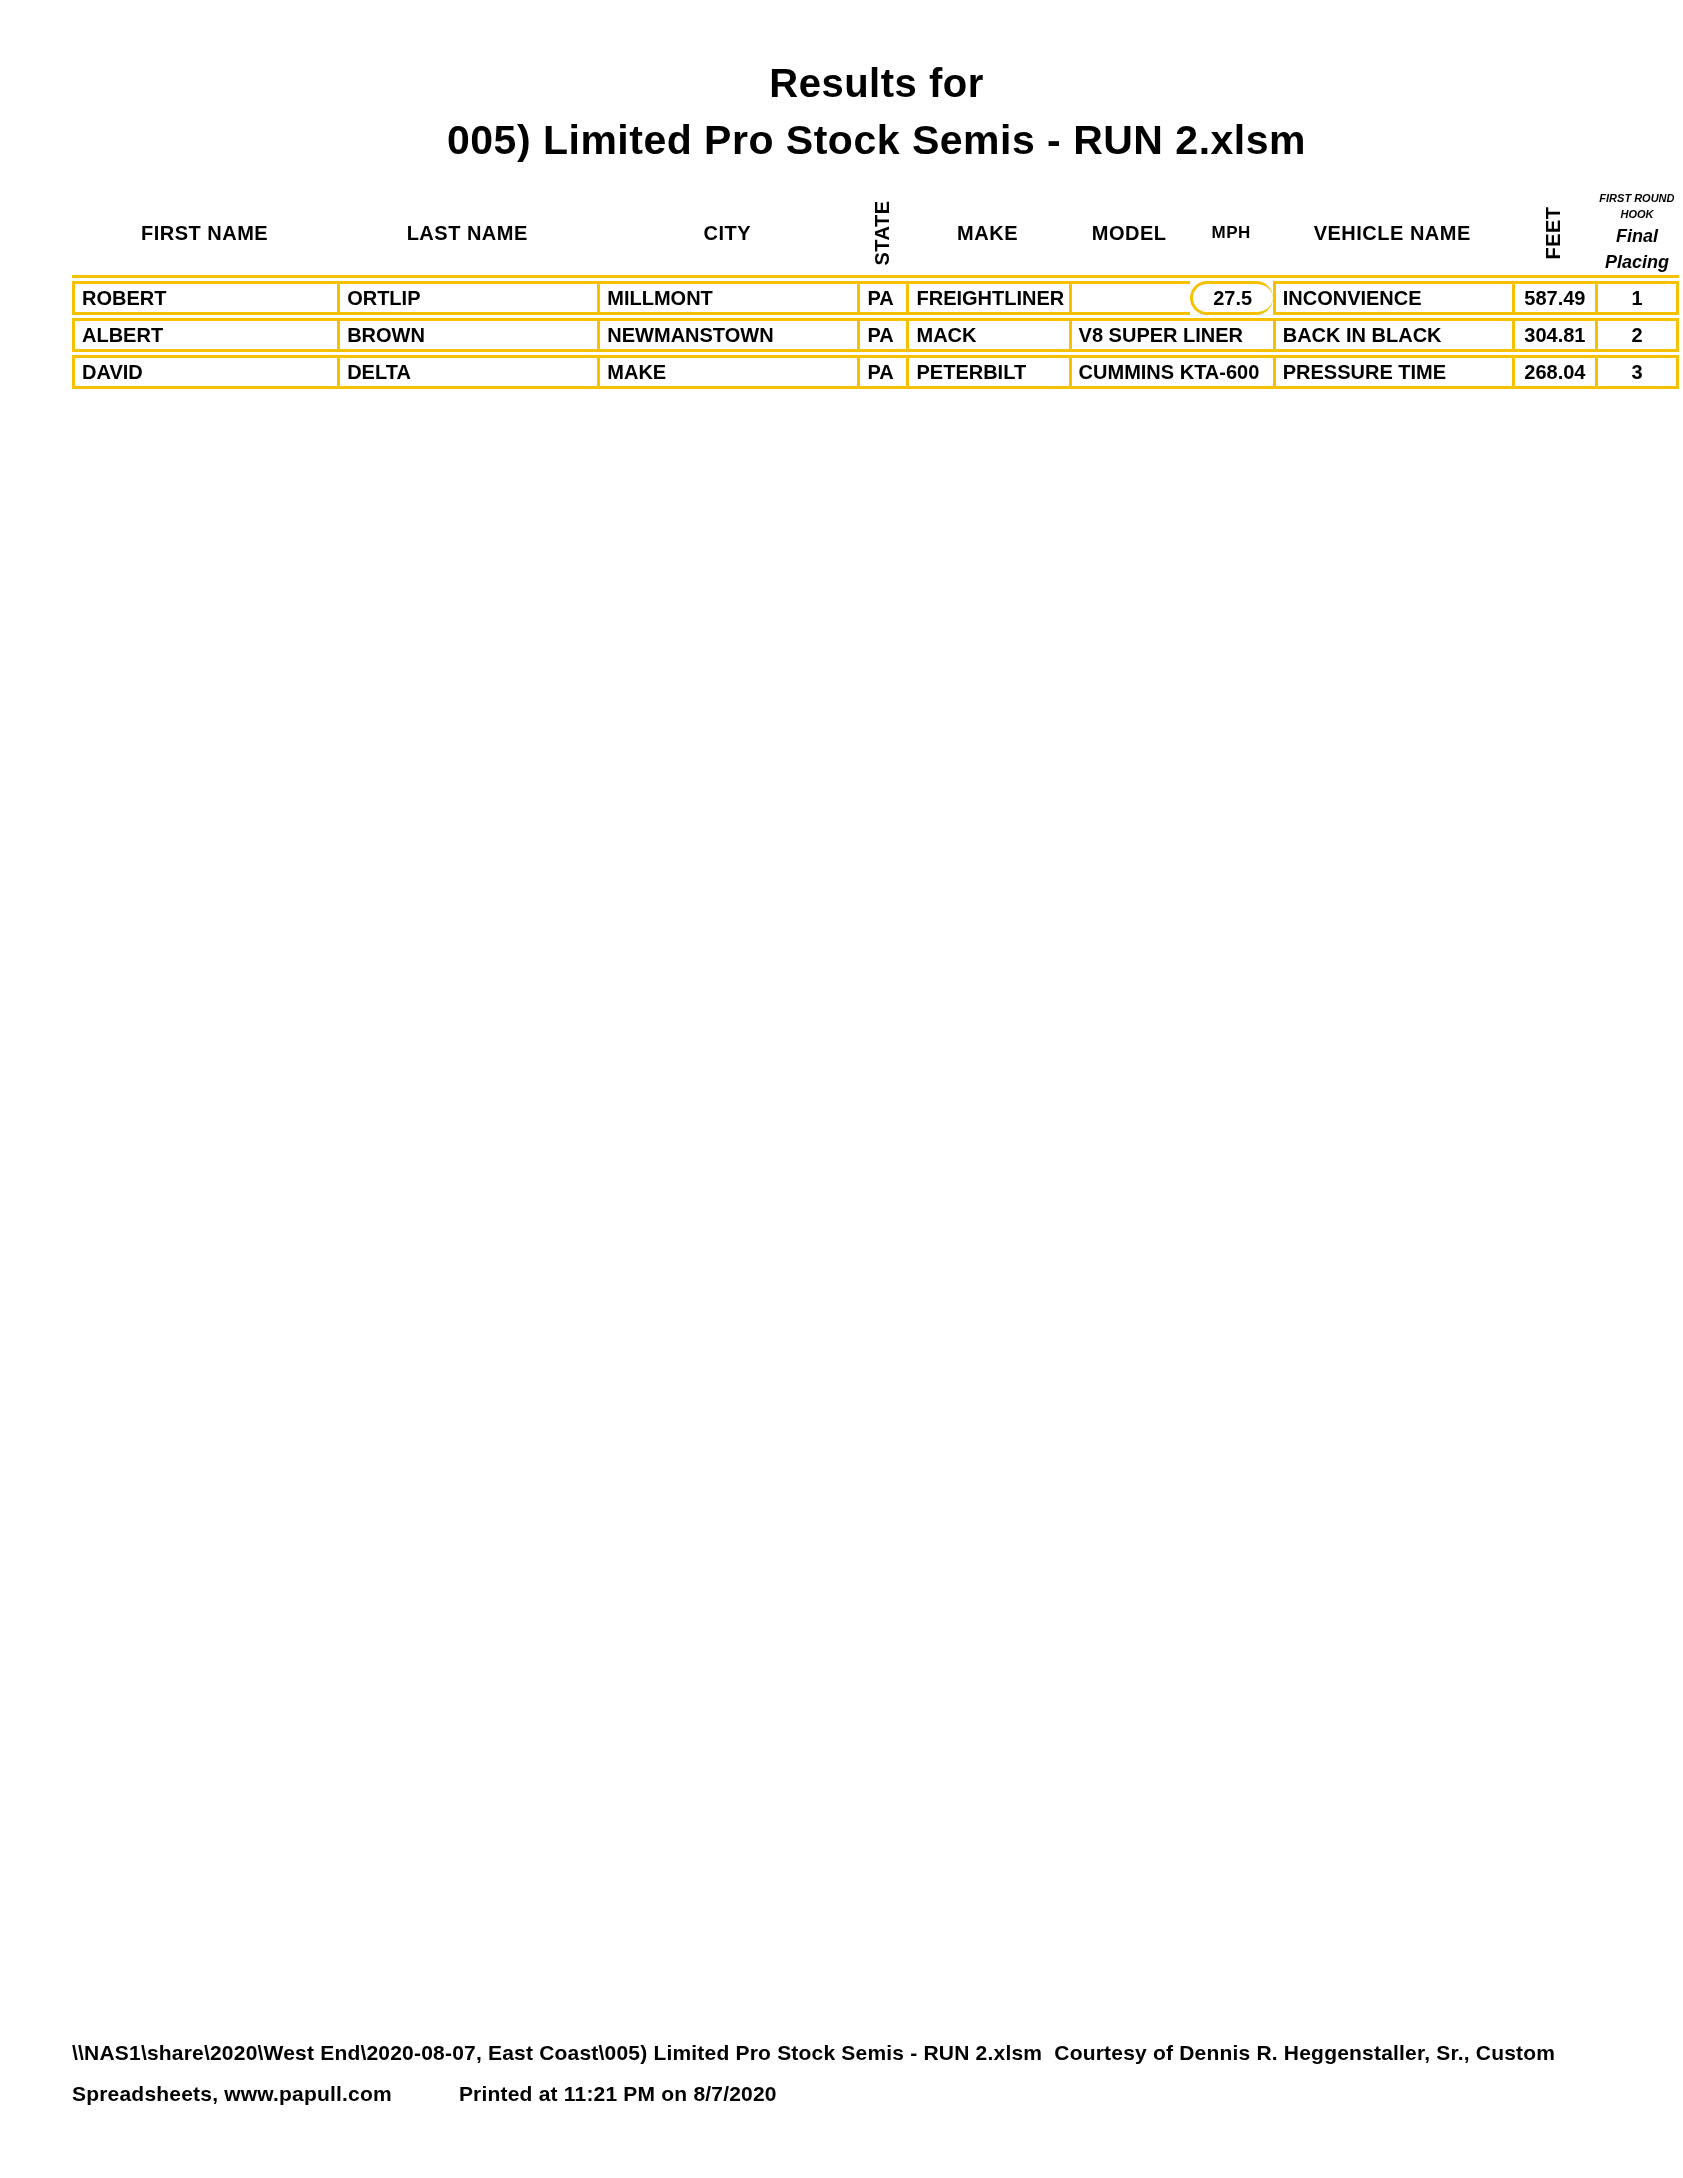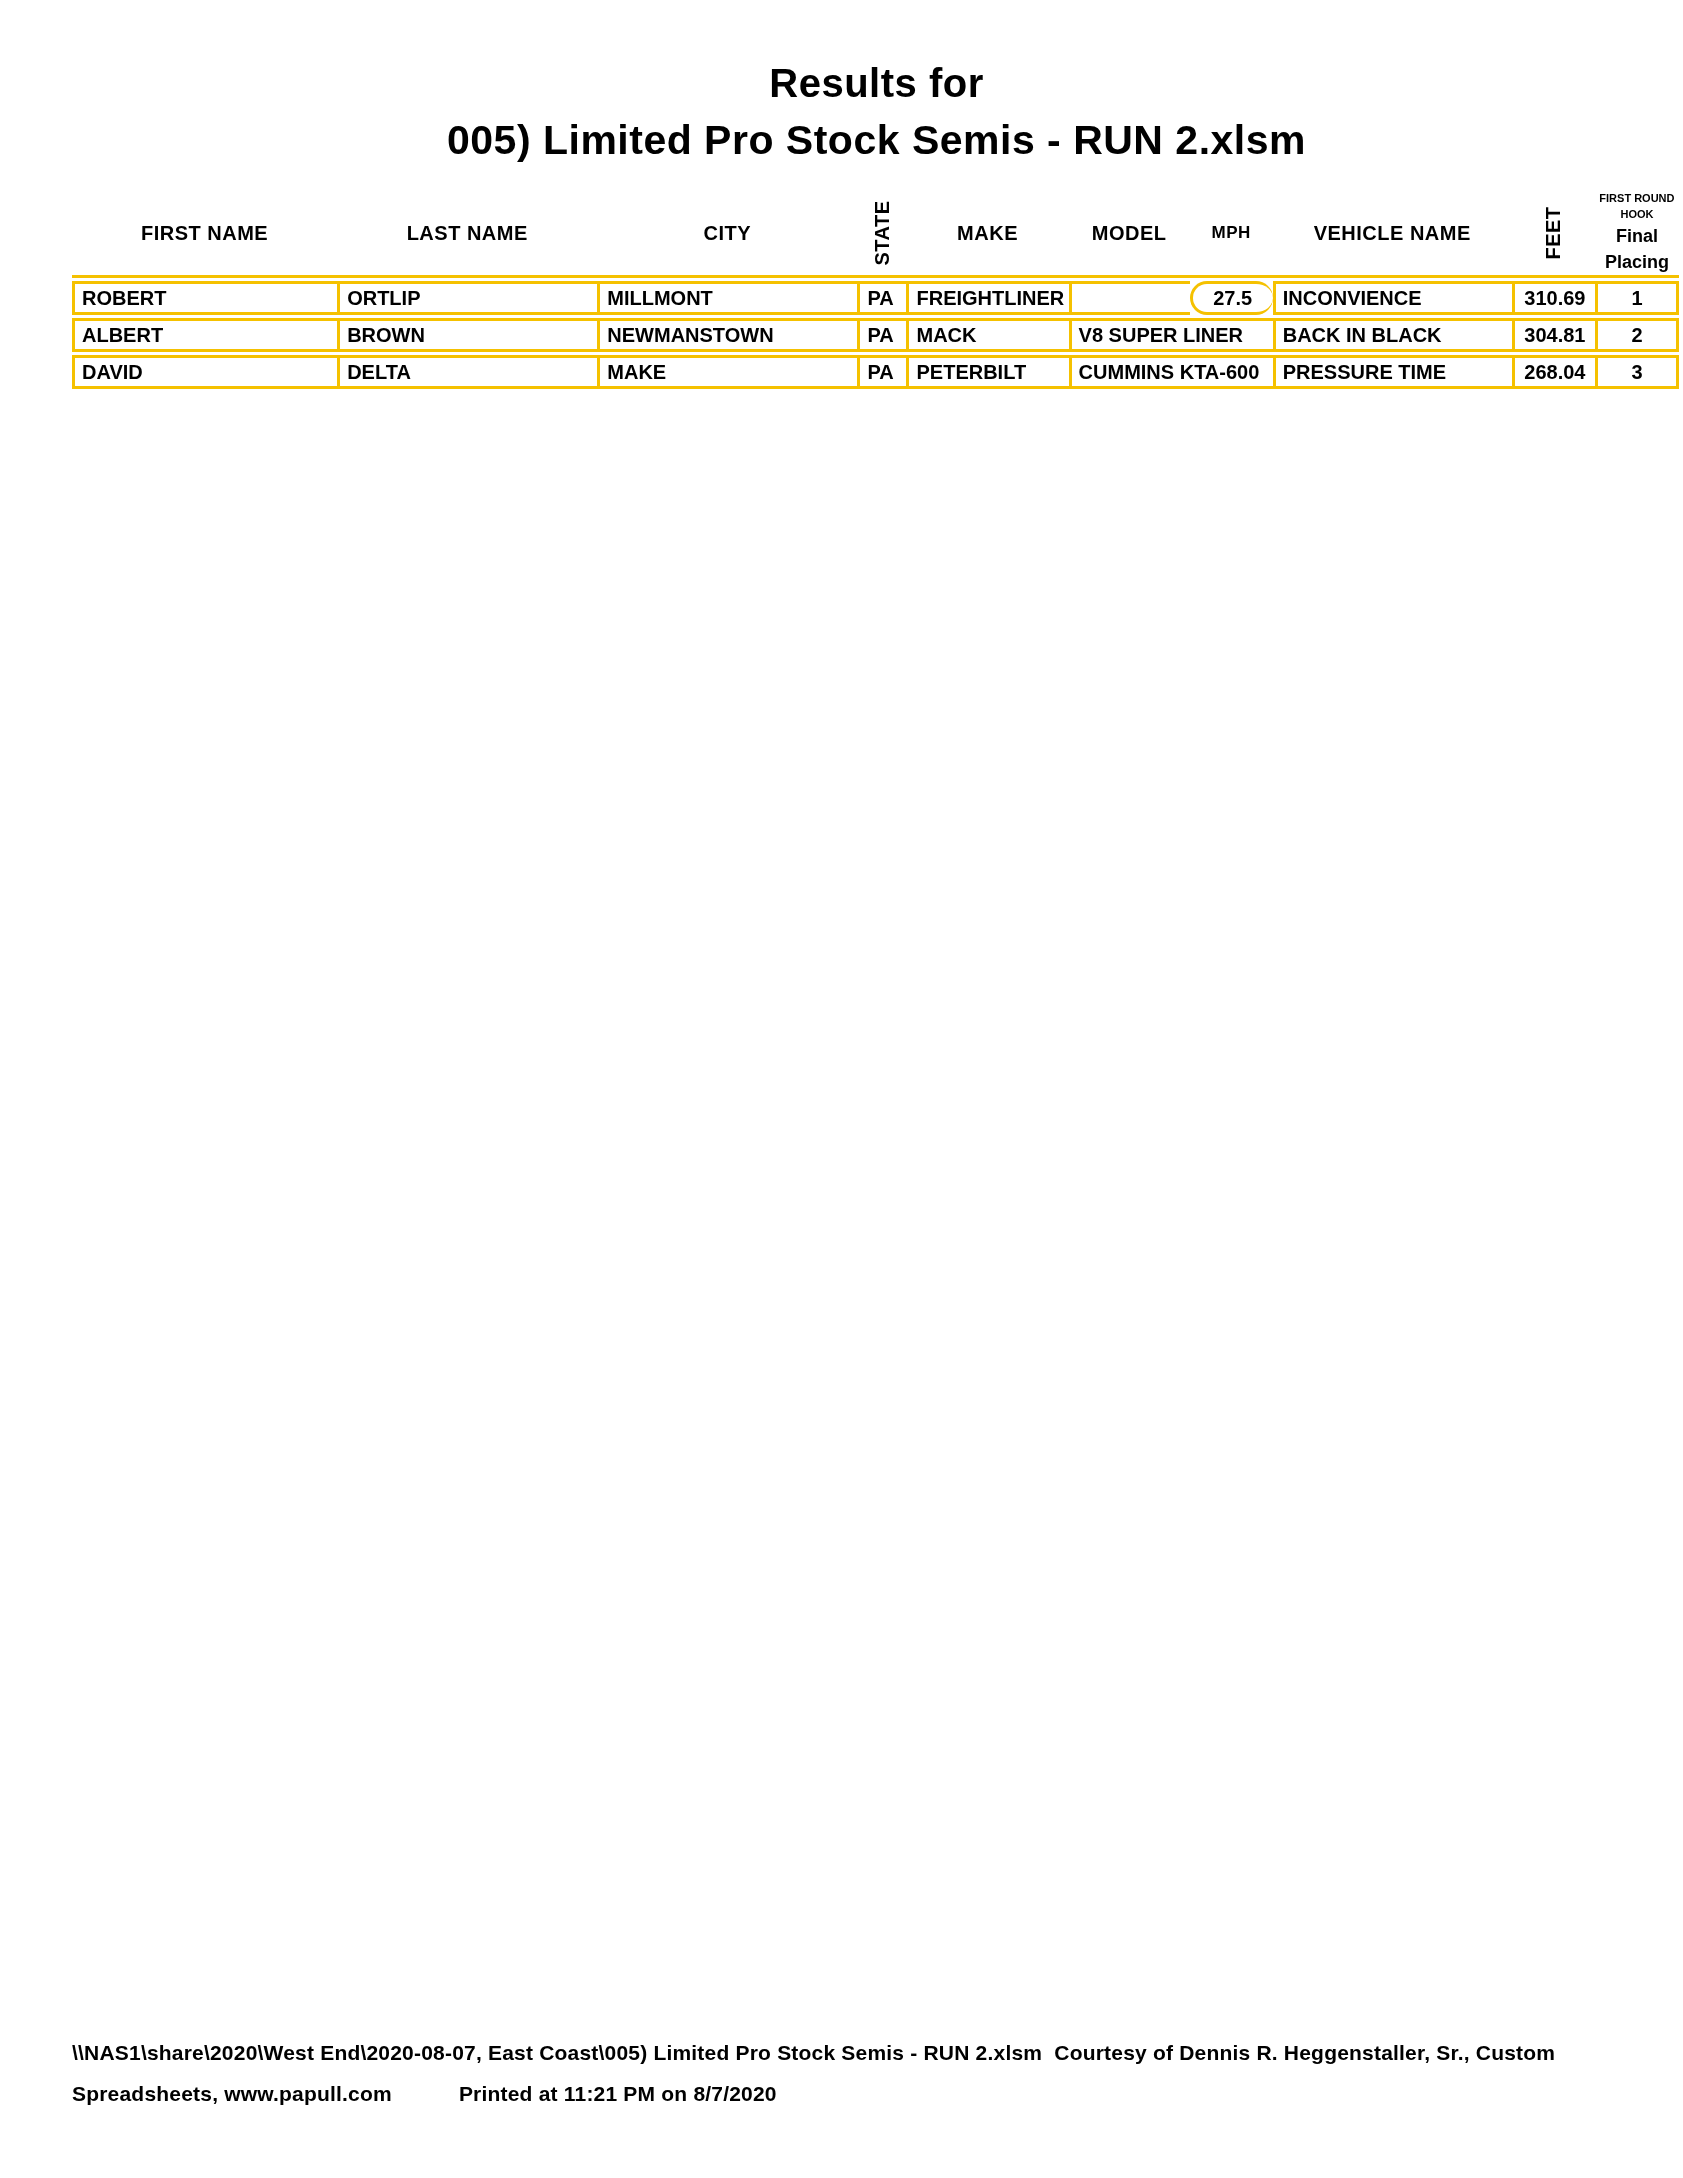--- a/index.html
+++ b/index.html
@@ -43,21 +43,21 @@
     height: 82px;
     vertical-align: middle;
     text-align: center;
     font-size: 20px;
     letter-spacing: 0.5px;
     border-bottom: 3px solid var(--gold);
     position: relative;
     font-weight: bold;
   }
   thead th.small-hdr { font-size: 17px; }
-  thead th.hook-hdr  { font-size: 11px; line-height: 1.45; letter-spacing: 0; }
+  thead th.hook-hdr  { font-size: 11px; line-height: 1.45; letter-spacing: 0; font-style: italic; }
   thead th.hook-hdr .final-placing { font-size: 18px; }
   .vtext {
     position: absolute; left: 50%; top: 50%;
     transform: translate(-50%, -50%) rotate(-90deg);
     white-space: nowrap;
     font-size: 20px; letter-spacing: 0.5px;
   }
 
   tbody td {
     height: 34px;
@@ -129,21 +129,21 @@
       <tbody>
         <tr>
           <td>ROBERT</td>
           <td>ORTLIP</td>
           <td>MILLMONT</td>
           <td>PA</td>
           <td>FREIGHTLINER</td>
           <td></td>
           <td class="align-right">27.5</td>
           <td>INCONVIENCE</td>
-          <td class="align-center">310.69</td>
+          <td class="align-center">587.49</td>
           <td class="align-center">1</td>
         </tr>
         <tr>
           <td>ALBERT</td>
           <td>BROWN</td>
           <td>NEWMANSTOWN</td>
           <td>PA</td>
           <td>MACK</td>
           <td colspan="2">V8 SUPER LINER</td>
           <td>BACK IN BLACK</td>

